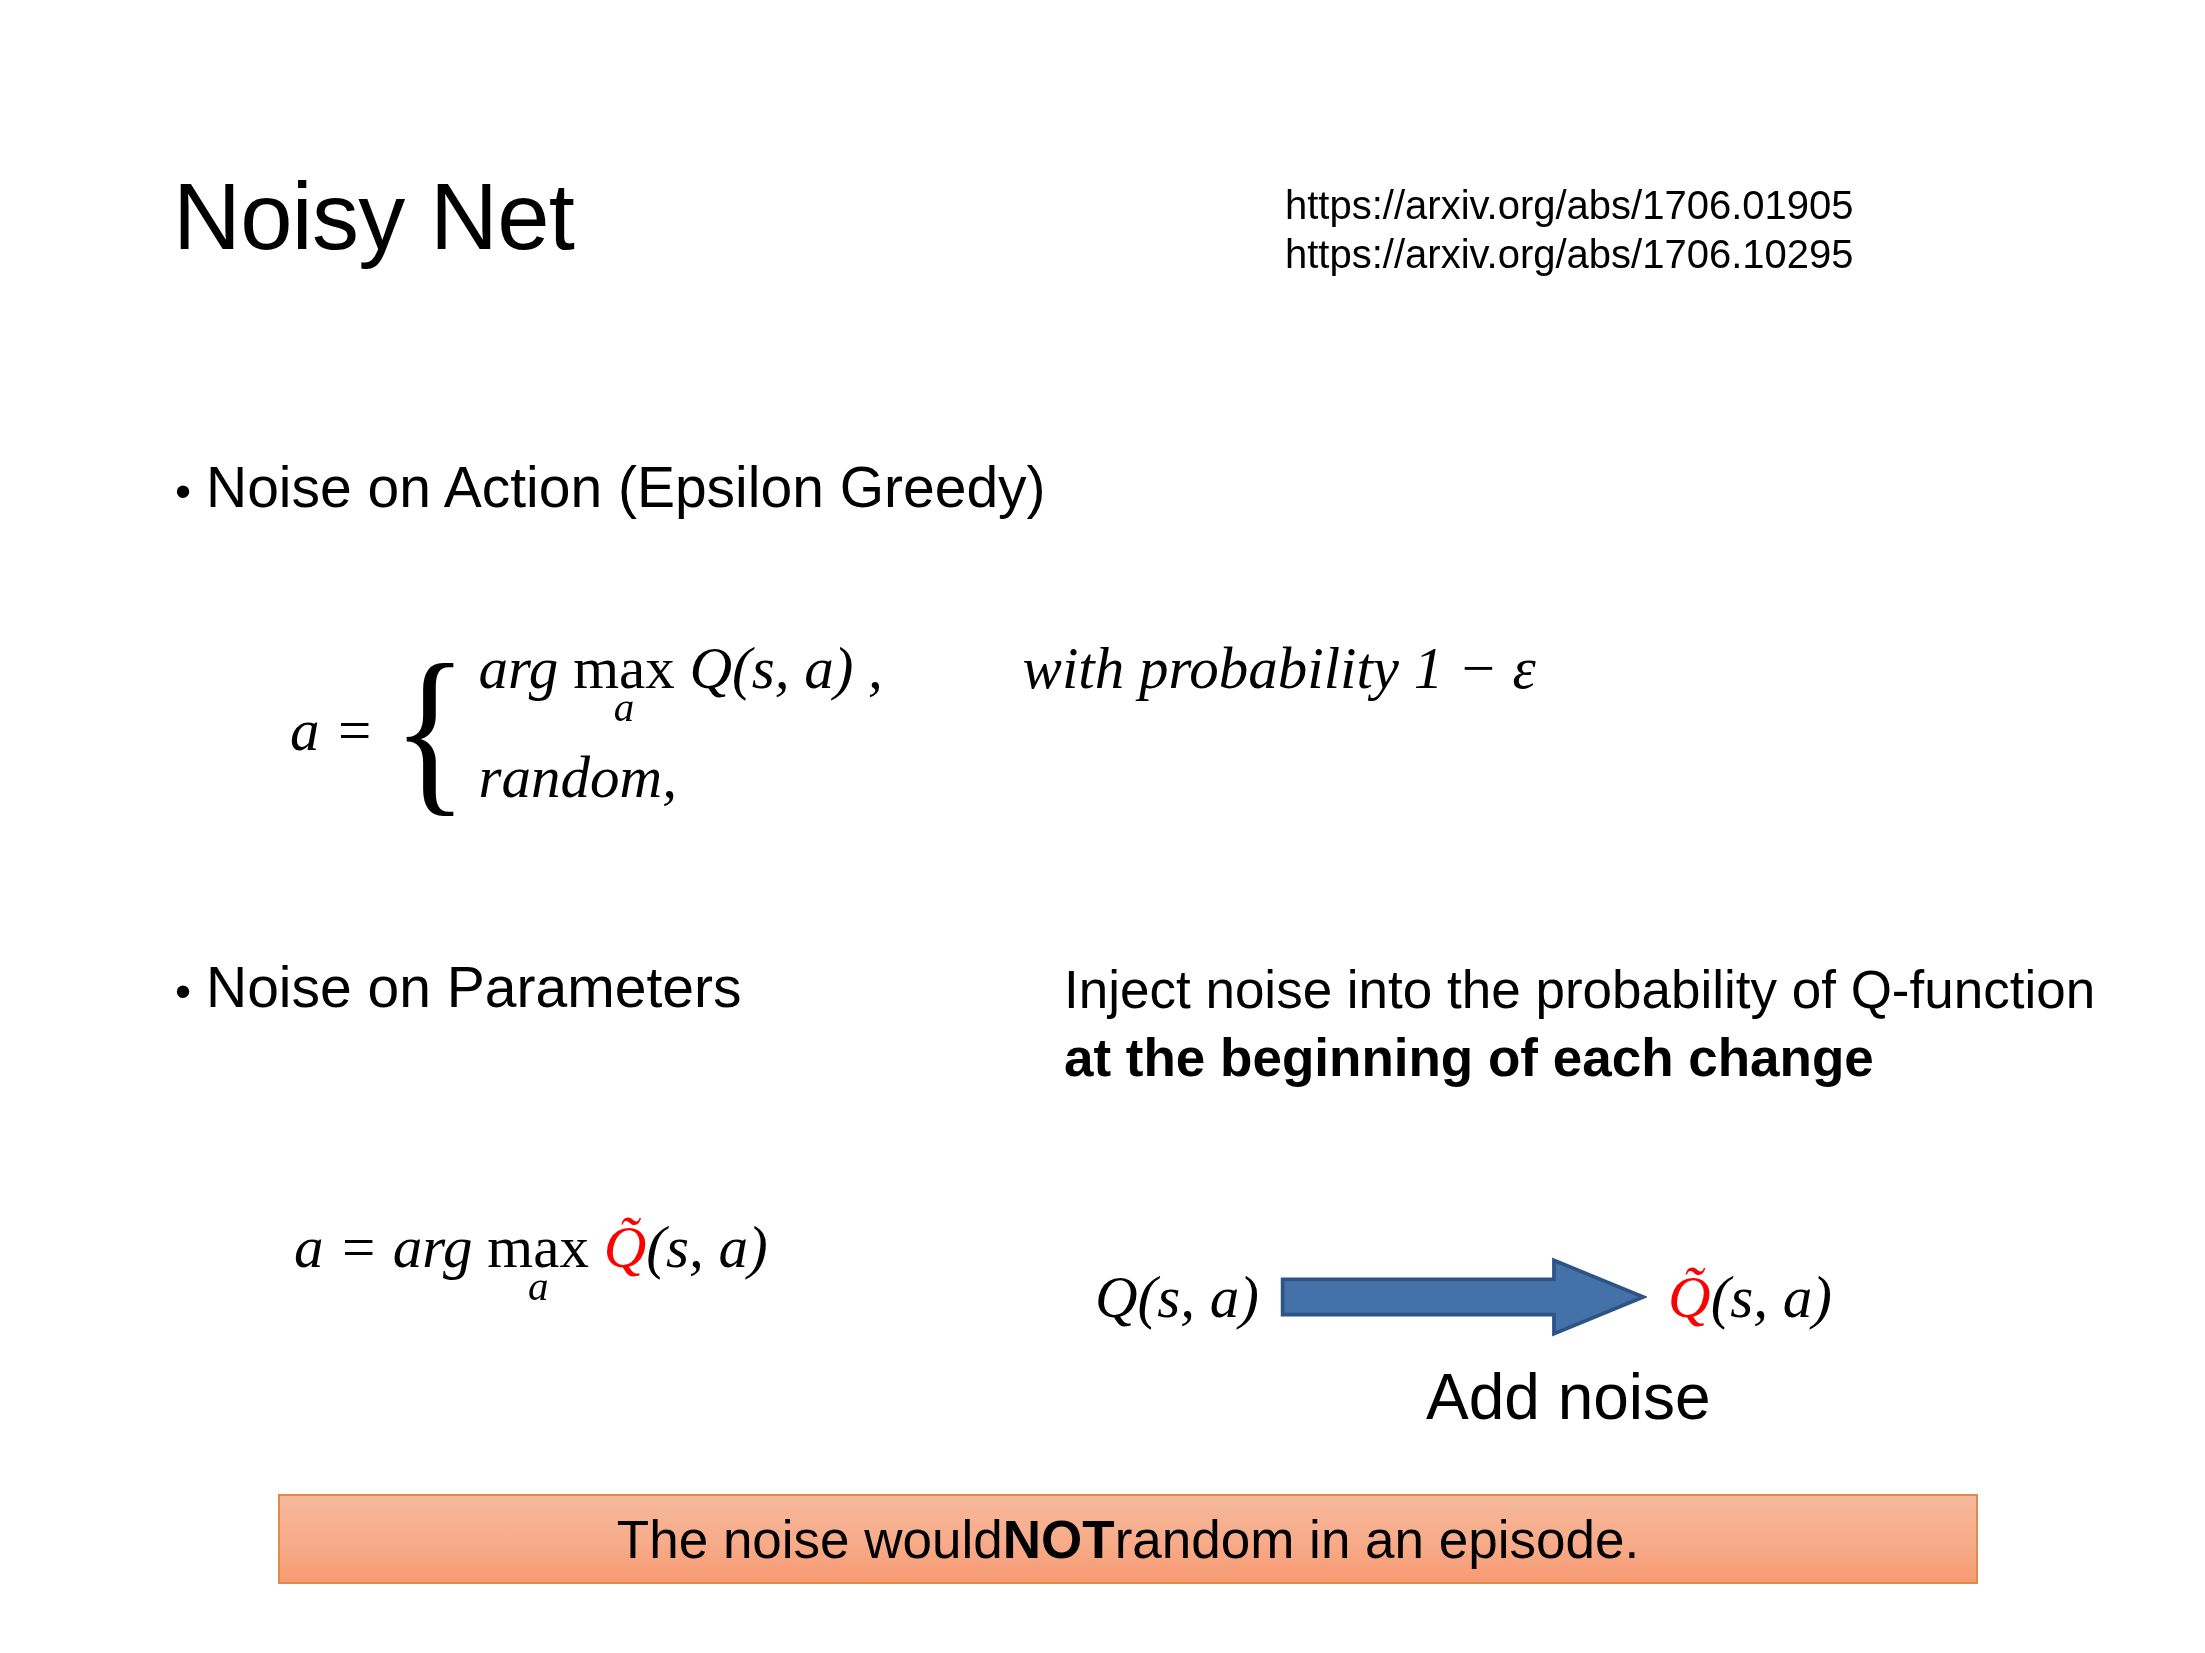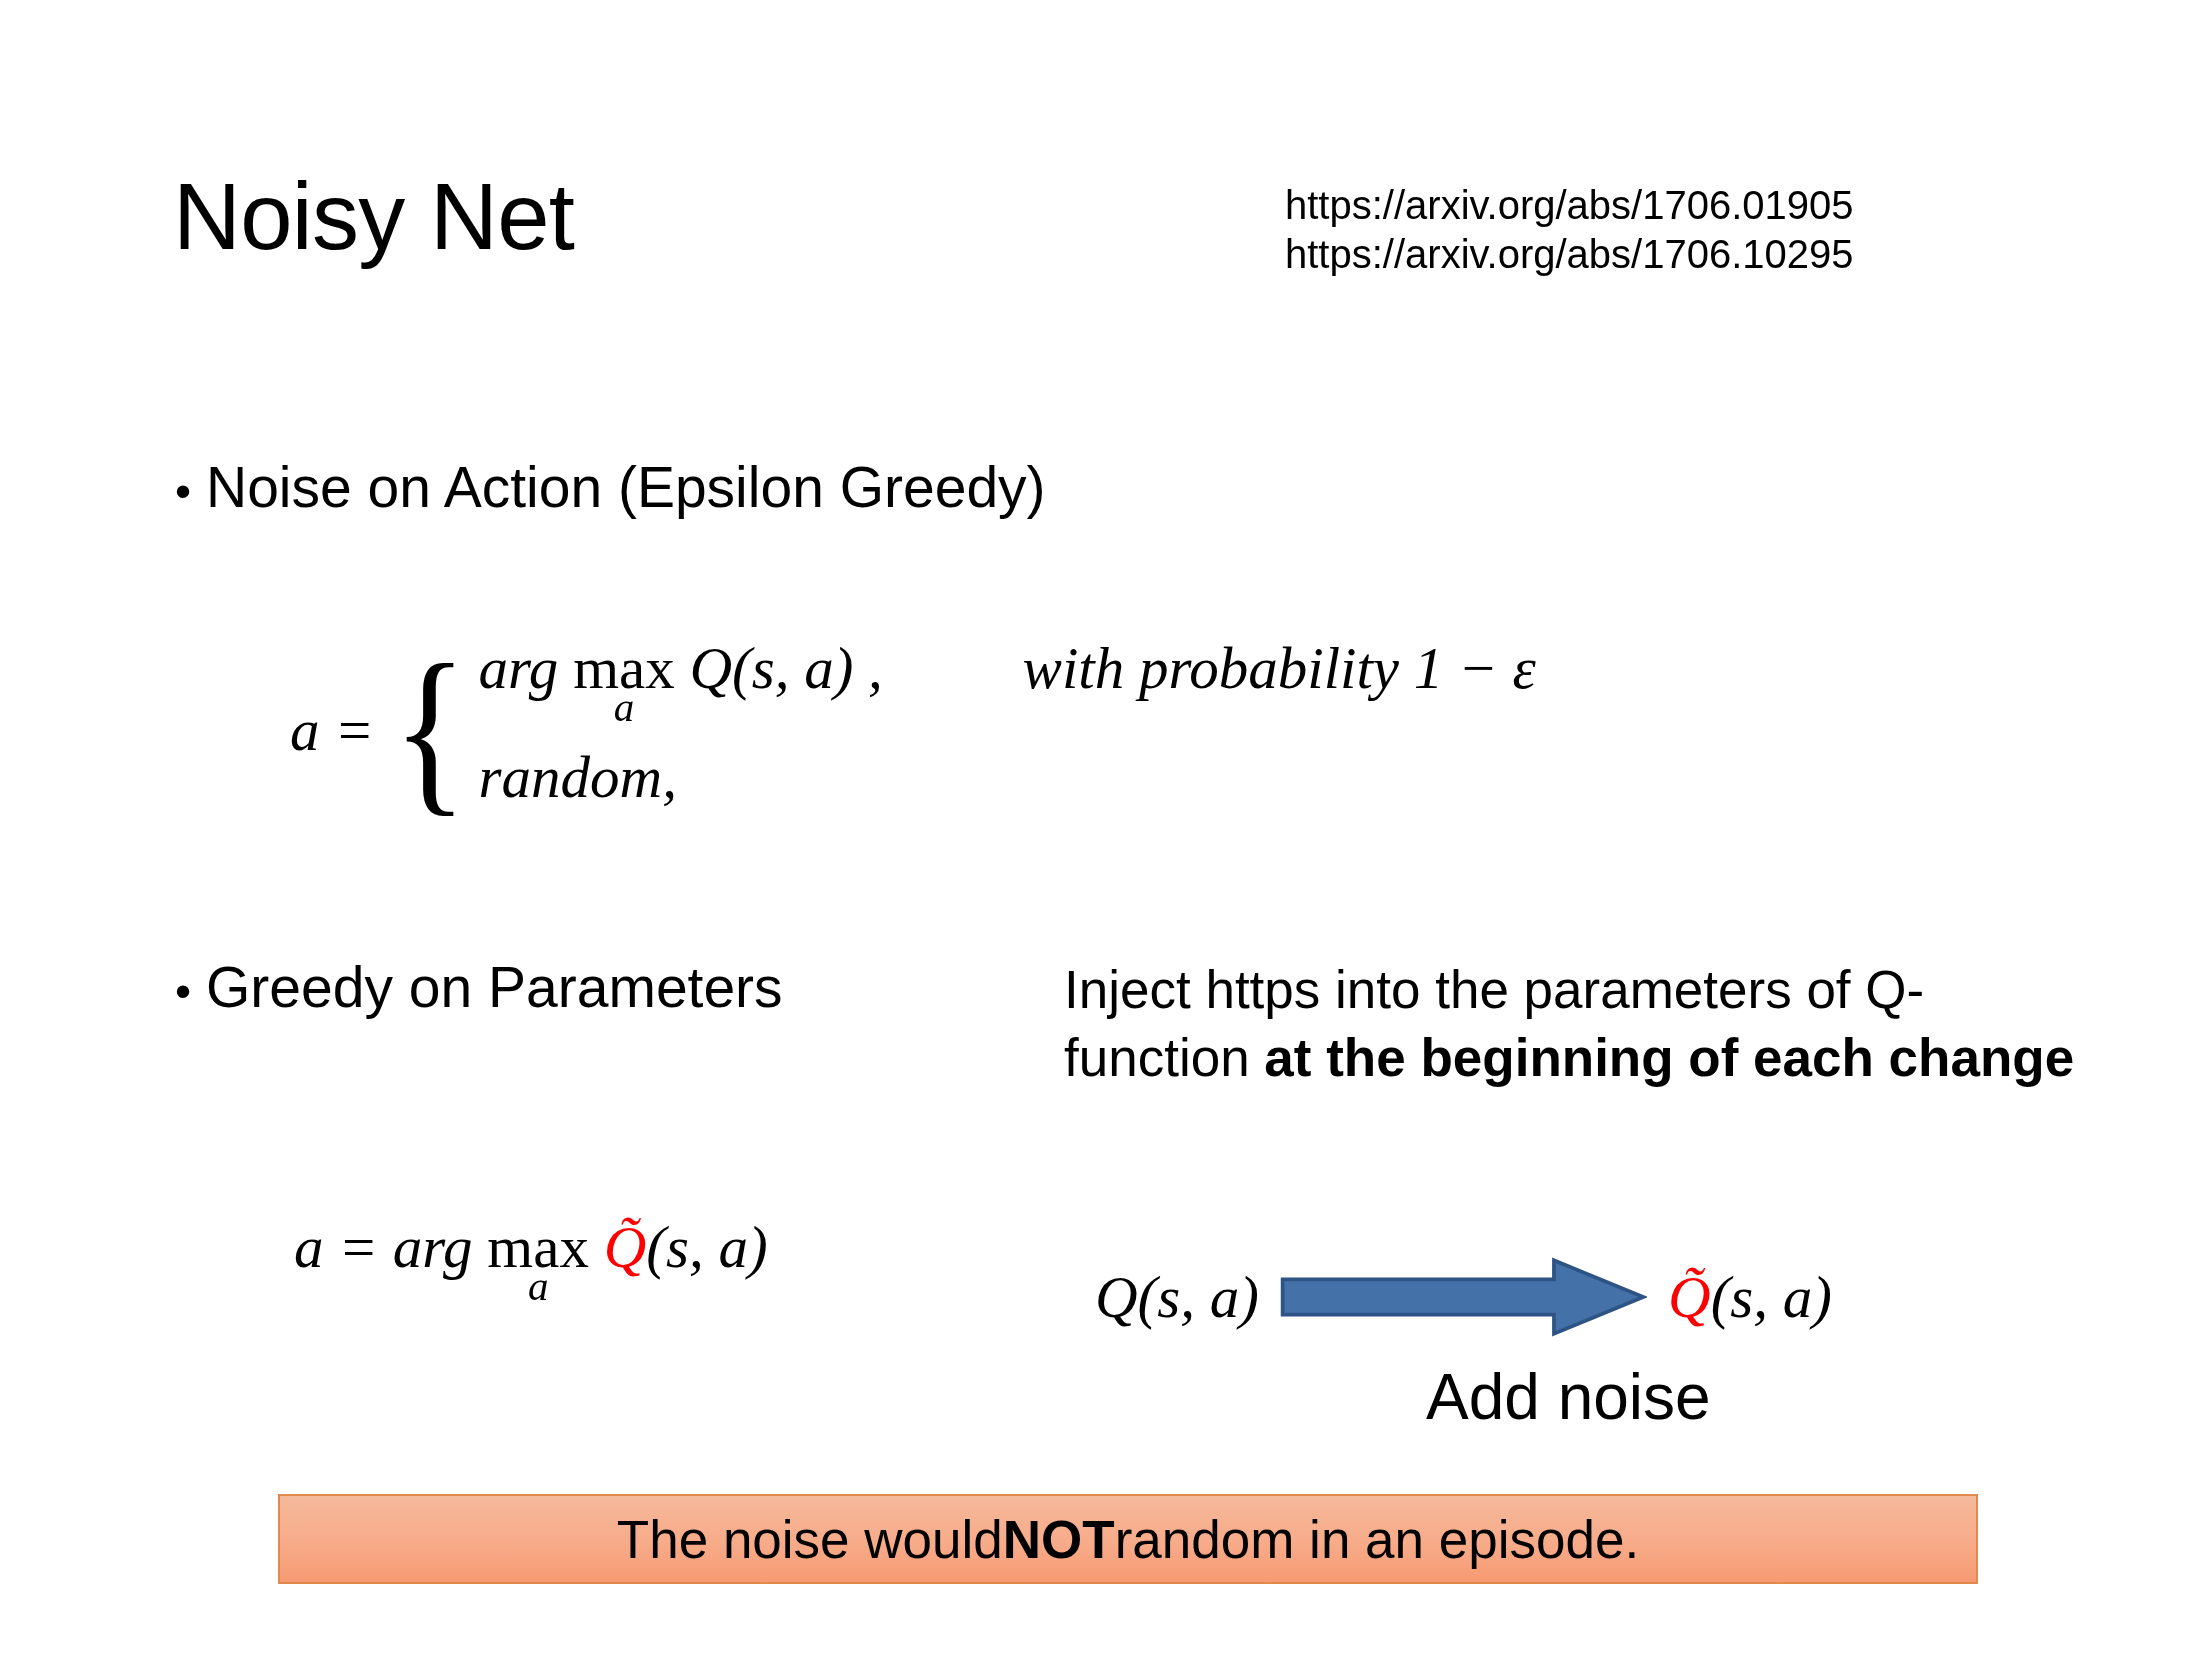--- a/index.html
+++ b/index.html
@@ -226,25 +226,25 @@
         <span class="case-cond">with probability 1 − ε</span>
       </span>
       <span class="case-row">
         <span class="case-val">random,</span>
       </span>
     </span>
   </div>
 
   <div class="bullet-row" id="bullet-2">
     <span class="bullet-dot">•</span>
-    <span>Greedy on Parameters</span>
+    <span>Noise on Parameters</span>
   </div>
 
   <div id="inject-text">
-    <span>Inject https into the parameters of Q-function </span><b>at the beginning of each change</b>
+    <span>Inject noise into the probability of Q-function </span><b>at the beginning of each change</b>
   </div>
 
   <div id="eq-noisy" class="math">
     <span>a = arg</span>
     <span class="maxop">
       <span class="up">max</span>
       <span class="sub">a</span>
     </span>
     <span class="red">Q̃</span><span>(s, a)</span>
   </div>

